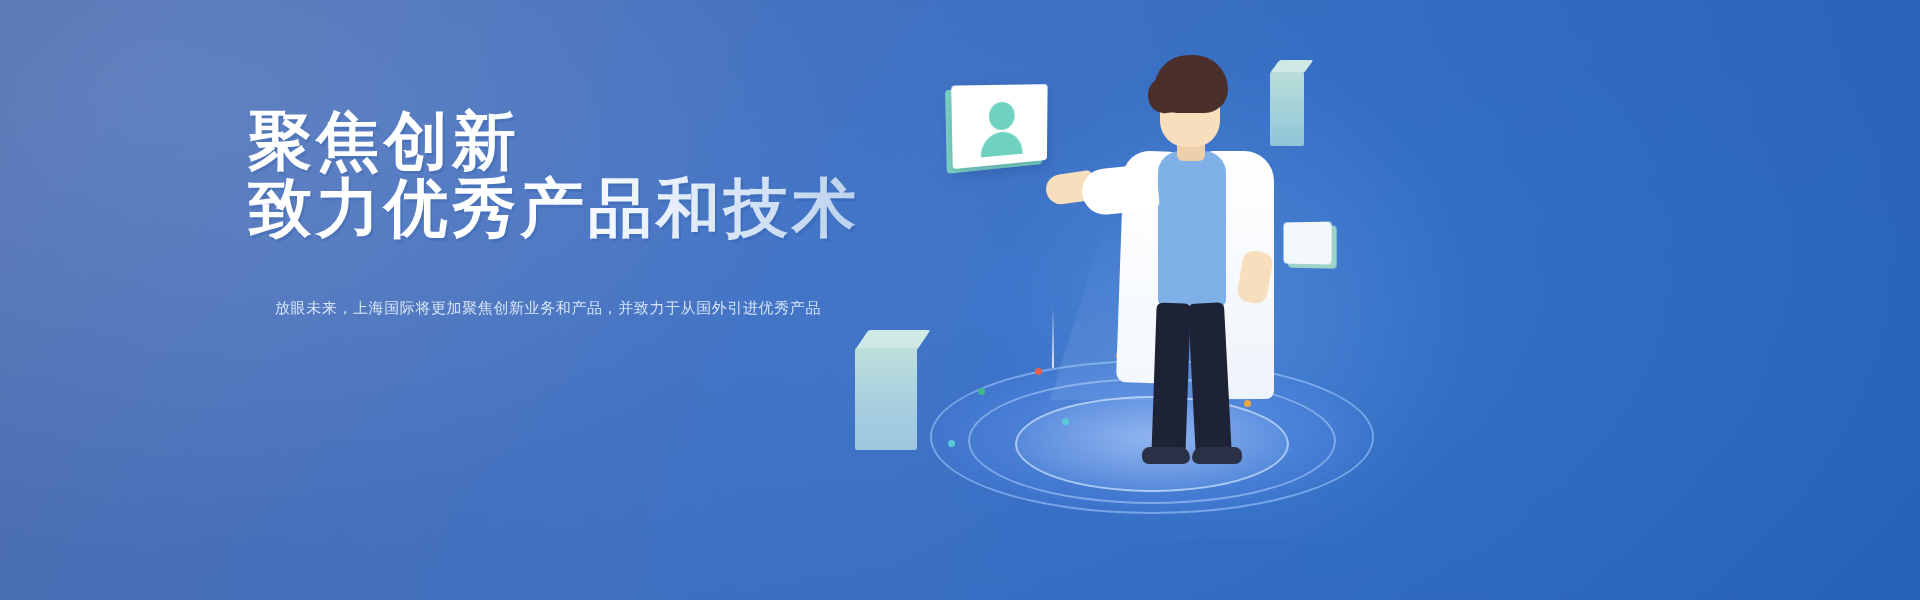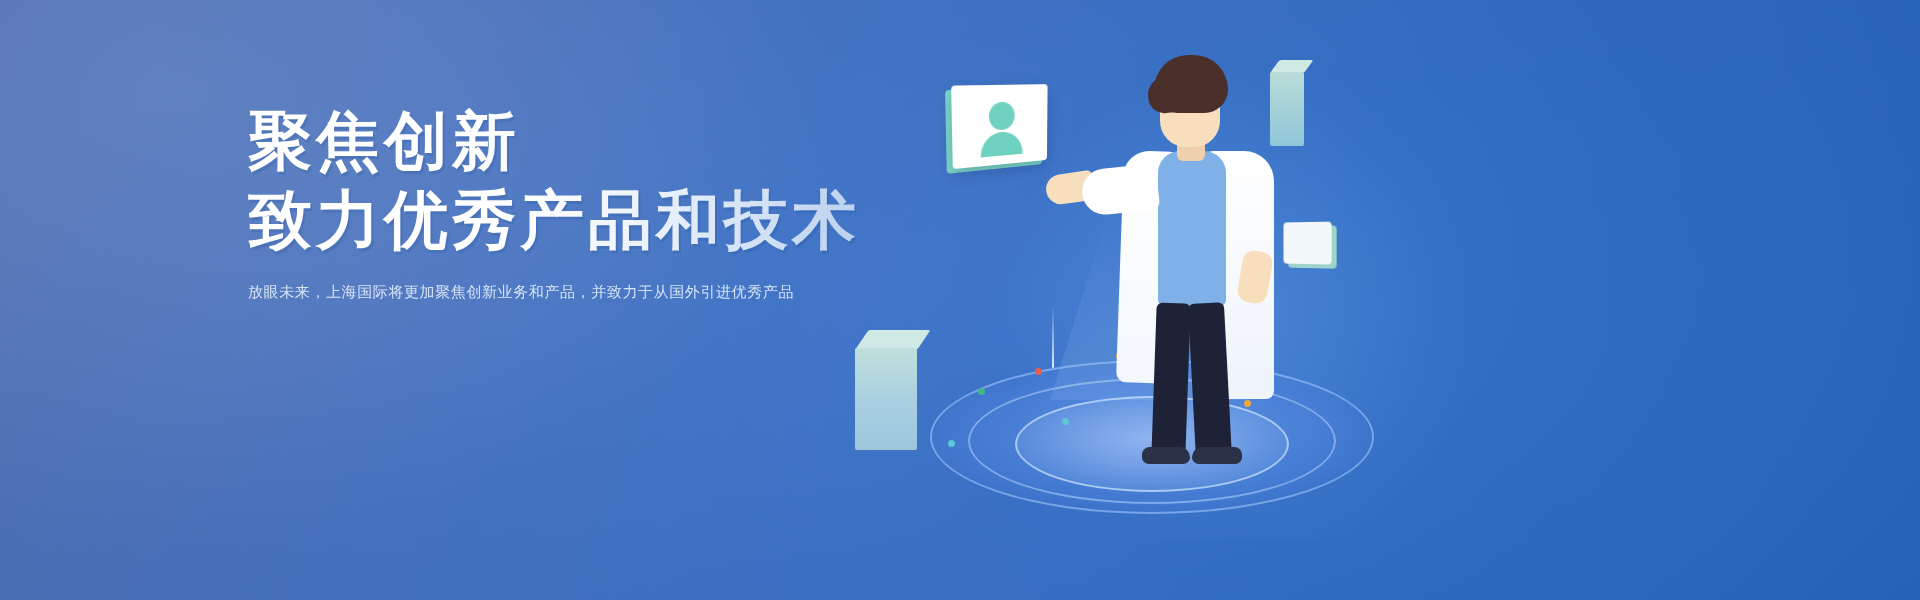--- a/index.html
+++ b/index.html
@@ -28,30 +28,31 @@
     white-space:nowrap;
   }
   .hl1{
     font-size:64px;
     background:linear-gradient(100deg,#ffffff 0%,#ffffff 34%,#eaf1fb 56%,#bfd3ef 80%,#9dbce6 100%);
     -webkit-background-clip:text;background-clip:text;color:transparent;
     text-shadow:none;
     filter:drop-shadow(2px 3px 0px rgba(30,80,160,.22));
   }
   .hl2{
-    font-size:64px;margin-top:12px;
+    font-size:64px;
     background:linear-gradient(100deg,#ffffff 0%,#ffffff 40%,#f1f6fd 58%,#cfdff4 82%,#b2cbeb 100%);
     -webkit-background-clip:text;background-clip:text;color:transparent;
     filter:drop-shadow(2px 3px 0px rgba(30,80,160,.22));
   }
   .sub{
-    margin-top:24px;
+    margin-top:52px;
     font-size:15px;line-height:1.95;
     color:#d6e4f7;letter-spacing:.6px;
     width:600px;
+    text-align:center;
   }
   .sub span{display:block;}
 
   
   .art{position:absolute;left:830px;top:0;width:1090px;height:600px;}
 
   
   .figure-glow{
     position:absolute;left:150px;top:40px;width:520px;height:500px;
     background:radial-gradient(ellipse at 50% 55%, rgba(150,190,255,.22) 0%, rgba(150,190,255,0) 65%);

